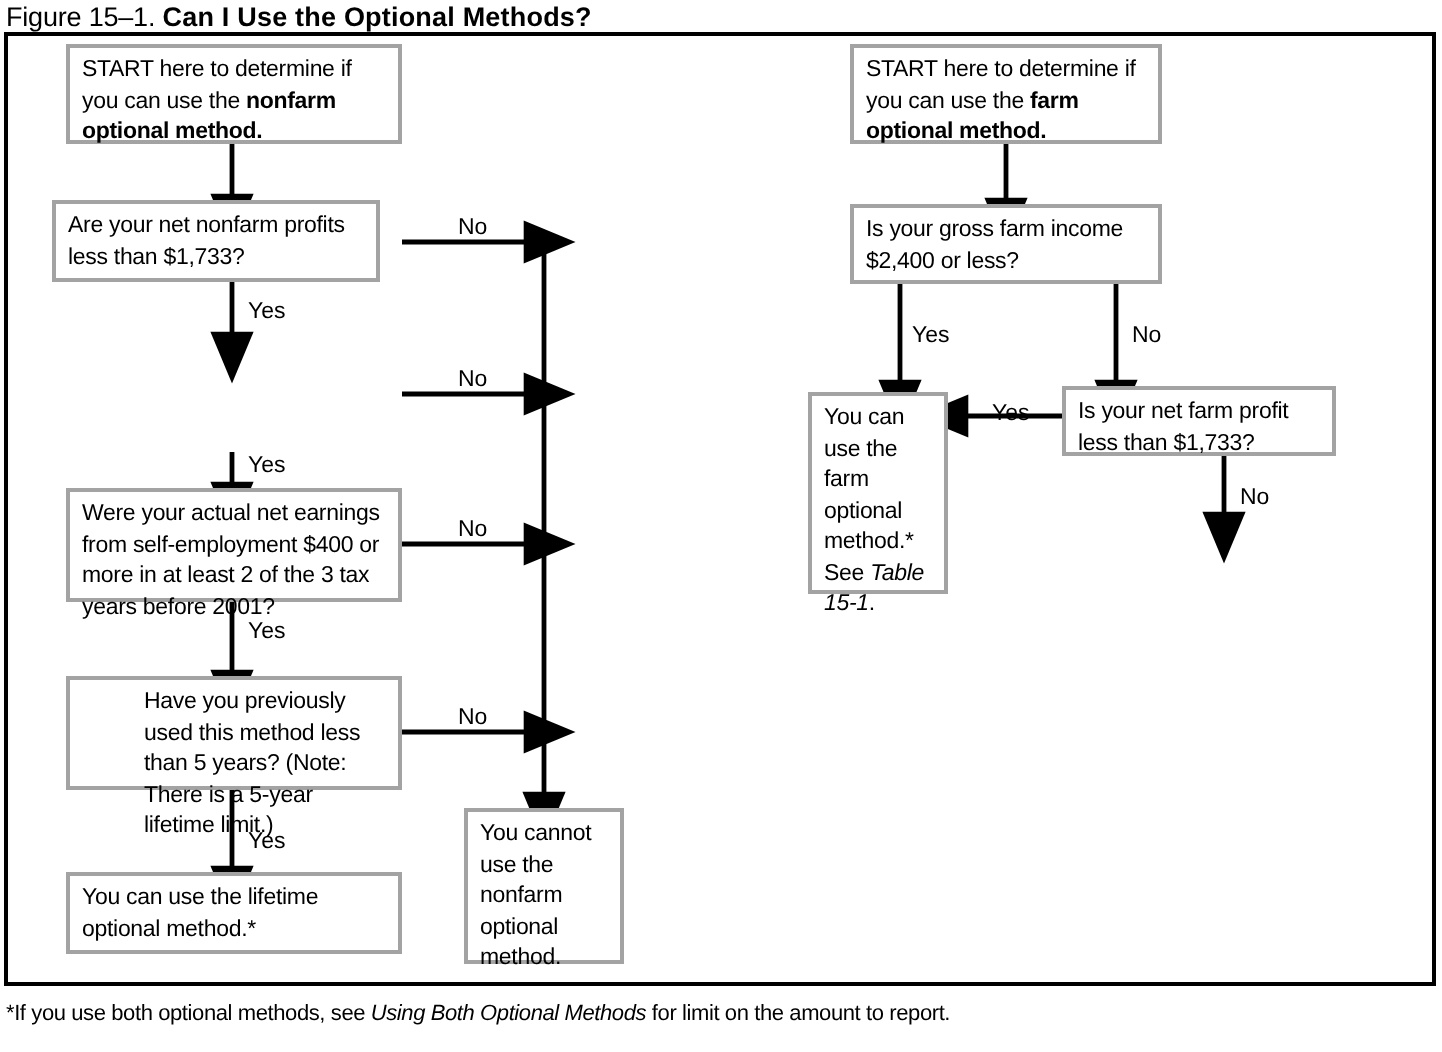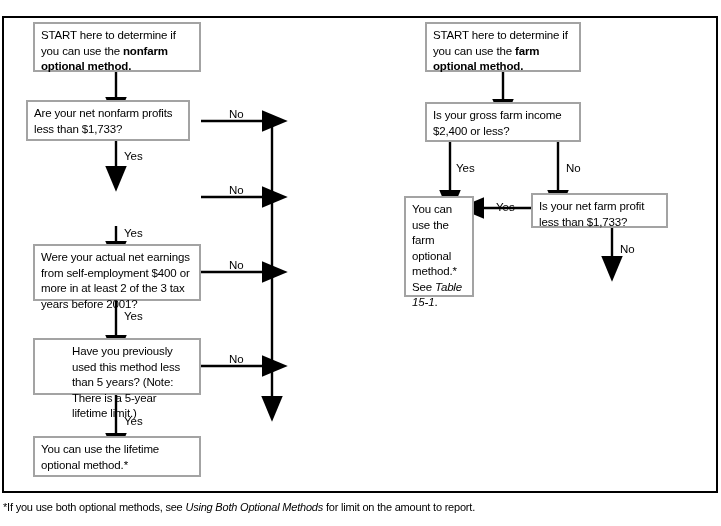--- a/index.html
+++ b/index.html
@@ -98,20 +98,24 @@
   }
   #footnote i {
     font-style: italic;
   }
 </style>
 </head>
 <body>
 
 <div id="figure-root">
 
+  <div id="figure-title">
+    <span class="fig-num">Figure 15–1.</span>
+    <span class="fig-caption">Can I Use the Optional Methods?</span>
+  </div>
 
   <div id="outer-frame"></div>
 
   <svg id="connectors" viewBox="0 0 721 526" width="721" height="526" xmlns="http://www.w3.org/2000/svg">
     <defs>
       <marker id="ah-down" viewBox="0 0 12 10" refX="1" refY="5" markerWidth="11" markerHeight="9" orient="auto-start-reverse">
         <path d="M 0 0 L 12 5 L 0 10 z" fill="#000000"></path>
       </marker>
     </defs>
     <g stroke="#000000" stroke-width="2.4" fill="none">
@@ -169,20 +173,23 @@
   <div class="fbox" style="left:33px; top:338px; width:168px; height:57px;padding-left:37px;">
     <span>Have you previously used this method less than 5 years? (Note: There is a 5-year lifetime limit.)</span>
   </div>
   <div class="blabel" style="left:229px; top:353px;">No</div>
   <div class="blabel" style="left:124px; top:415px;">Yes</div>
 
   <div class="fbox" style="left:33px; top:436px; width:168px; height:41px;">
     <span>You can use the lifetime optional method.*</span>
   </div>
 
+  <div class="fbox" style="left:232px; top:404px; width:80px; height:78px;">
+    <span>You cannot use the nonfarm optional method.</span>
+  </div>
 
   <div class="fbox" style="left:425px; top:22px; width:156px; height:50px;">
     <span>START here to determine if</span><br>
     <span>you can use the </span><b>farm</b><br>
     <b>optional method.</b>
   </div>
 
   <div class="fbox" style="left:425px; top:102px; width:156px; height:40px;">
     <span>Is your gross farm income $2,400 or less?</span>
   </div>

